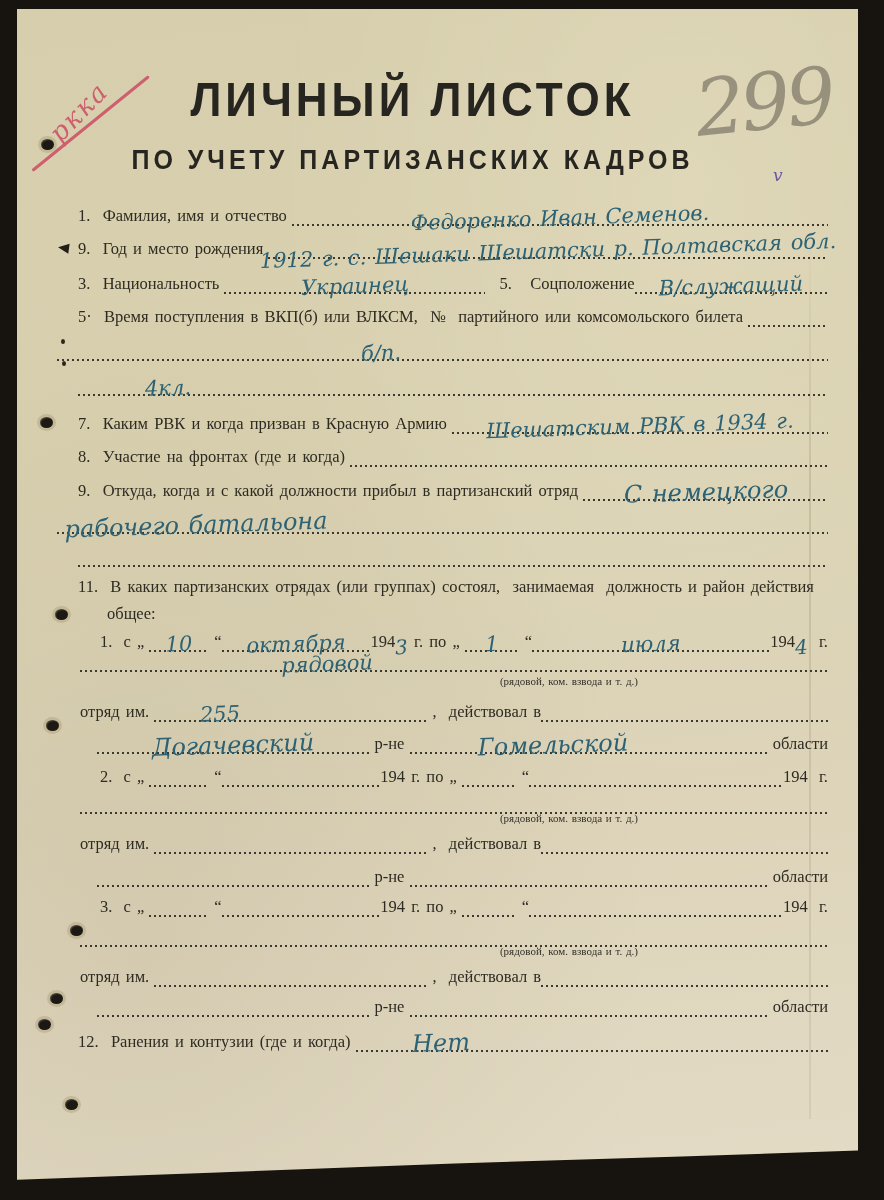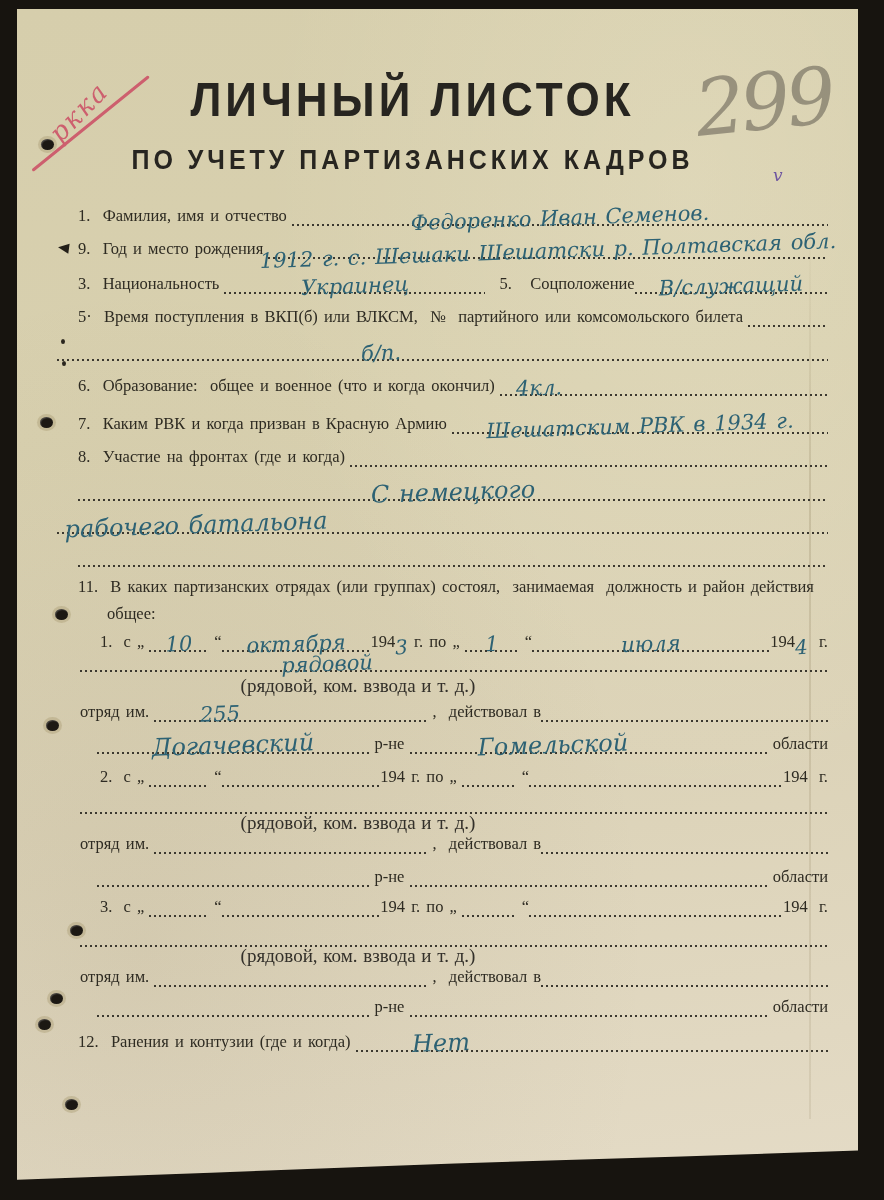--- a/index.html
+++ b/index.html
@@ -34,22 +34,22 @@
   }
   .lbl{white-space:pre;padding-right:5px;line-height:1.15;}
   .lbl.tail{padding-right:0;padding-left:5px;}
   .dots{
     position:relative;height:21px;
     background-image:repeating-linear-gradient(90deg,#3b382f 0 2px,rgba(0,0,0,0) 2px 5px);
     background-size:100% 2px;background-position:left bottom;background-repeat:no-repeat;
   }
   .grow{flex:1 1 auto;}
   .caption{
-    position:absolute;left:61px;width:560px;text-align:center;
-    font-size:19px;color:#33302a;word-spacing:1px;
+    position:absolute;left:61px;width:560px;text-align:right;
+    font-size:11px;color:#33302a;word-spacing:1px;
   }
   
   .hw{
     position:absolute;left:50%;bottom:-3px;transform:translateX(-50%) rotate(-2deg);
     font-family:"DejaVu Serif",serif;font-style:italic;font-weight:500;
     color:#2d6274;font-size:21px;white-space:nowrap;pointer-events:none;line-height:1;
   }
   .hwi{
     display:inline-block;position:relative;top:-5px;
     font-family:"DejaVu Serif",serif;font-style:italic;
@@ -143,41 +143,41 @@
     <span class="lbl">5·  Время поступления в ВКП(б) или ВЛКСМ,  №  партийного или комсомольского билета</span>
     <span class="dots grow"></span>
   </div>
   <div class="row" style="top:330px;left:40px">
     <span class="dots grow">
       <i class="hw" style="left:42%">б/п.</i>
     </span>
   </div>
 
   <div class="row" style="top:365px">
-    <span class="lbl">6.  Образование:  общее и военное (что и когда окончил)</span>
     <span class="dots grow">
       <i class="hw" style="left:12%">4кл.</i>
     </span>
   </div>
 
   <div class="row" style="top:403px">
     <span class="lbl">7.  Каким РВК и когда призван в Красную Армию</span>
     <span class="dots grow">
       <i class="hw">Шешатским РВК в 1934 г.</i>
     </span>
   </div>
 
   <div class="row" style="top:436px">
     <span class="lbl">8.  Участие на фронтах (где и когда)</span>
     <span class="dots grow">
       <i class="hw"></i>
     </span>
   </div>
 
   <div class="row" style="top:470px">
+    <span class="lbl">9.  Откуда, когда и с какой должности прибыл в партизанский отряд</span>
     <span class="dots grow">
       <i class="hw big">С немецкого</i>
     </span>
   </div>
   <div class="row" style="top:503px;left:40px">
     <span class="dots grow">
       <i class="hw big" style="left:18%">рабочего батальона</i>
     </span>
   </div>
 

